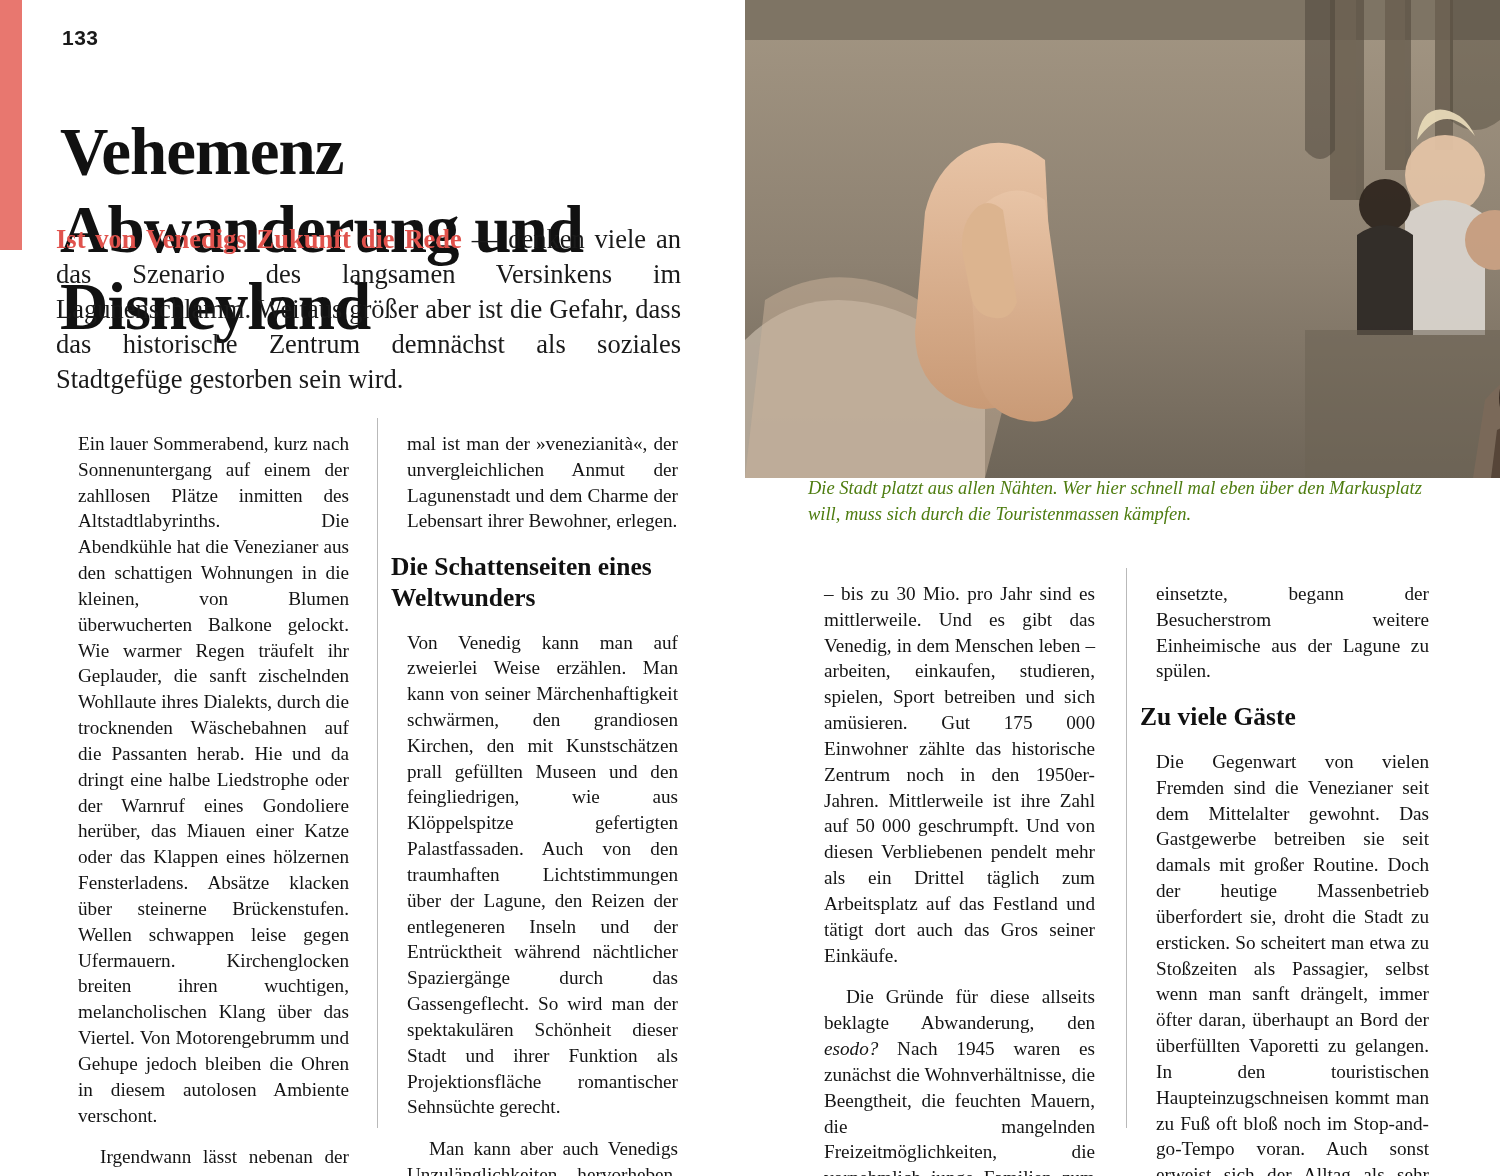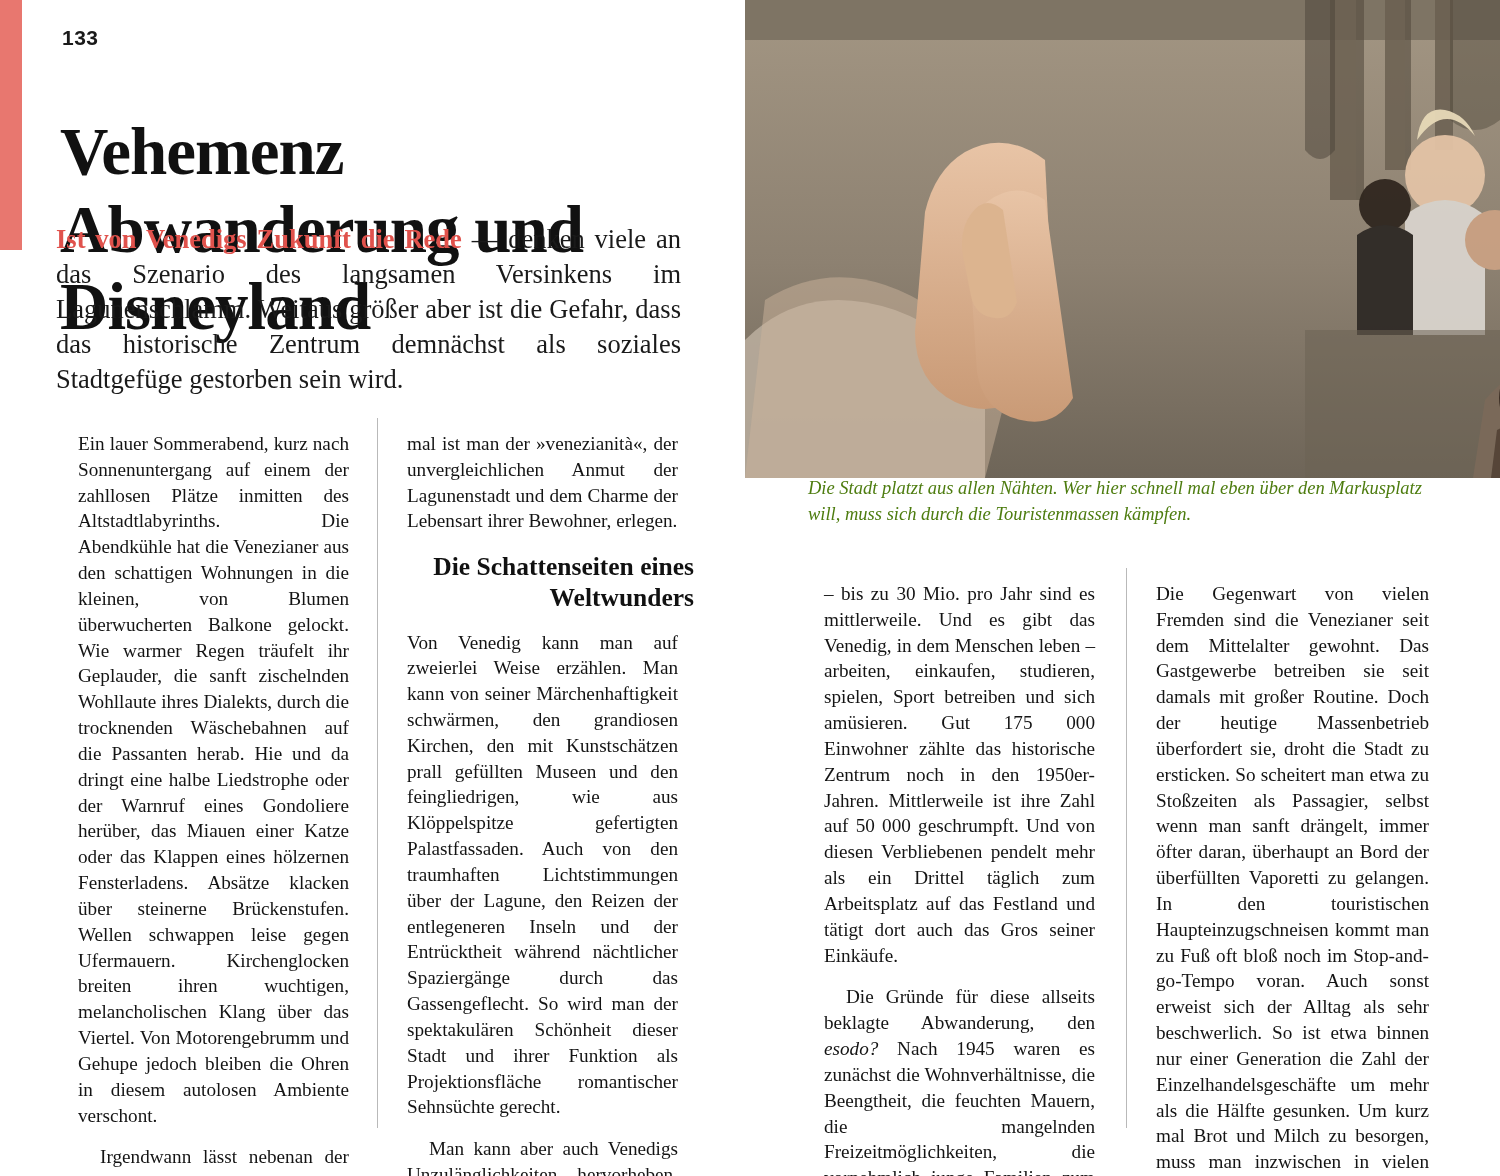--- a/index.html
+++ b/index.html
@@ -99,21 +99,21 @@
     hyphens: auto;
   }
   .col p { margin: 16px; }
   .col p + p { text-indent: 22px; }
   .col .subhead {
     font-family: "Liberation Serif", serif;
     font-weight: bold;
     font-size: 25.5px;
     line-height: 1.2;
     margin: 18px 0 9px 0;
-    text-align: right;
+    text-align: left;
     text-indent: 0;
     color: #111111;
   }
 
   #col1 { left: 62px;  top: 415px; width: 303px; }
   #col2 { left: 391px; top: 415px; width: 303px; }
   #col3 { left: 808px; top: 565px; width: 303px; }
   #col4 { left: 1140px;top: 565px; width: 305px; }
 
   
@@ -343,14 +343,16 @@
   <p>Von Venedig kann man auf zweierlei Weise erzählen. Man kann von seiner Märchenhaftigkeit schwärmen, den grandiosen Kirchen, den mit Kunstschätzen prall gefüllten Museen und den feingliedrigen, wie aus Klöppelspitze gefertigten Palastfassaden. Auch von den traumhaften Lichtstimmungen über der Lagune, den Reizen der entlegeneren Inseln und der Entrücktheit während nächtlicher Spaziergänge durch das Gassengeflecht. So wird man der spektakulären Schönheit dieser Stadt und ihrer Funktion als Projektionsfläche romantischer Sehnsüchte gerecht.</p>
   <p>Man kann aber auch Venedigs Unzulänglichkeiten hervorheben, sein gegenwärtiges, wenig glanzvolles Dasein als Verwaltungszentrum der Region Veneto und den alltäglichen Mühseligkeiten, die es seinen Bewohnern abverlangt. Was Kurzzeit-Besucher nämlich angesichts der betörenden Kulisse oft vergessen, ist die Doppelrolle dieser Stadt. Es gibt das Venedig, das die Touristen besuchen</p>
 </div>
 
 <div class="col" id="col3">
   <p>– bis zu 30 Mio. pro Jahr sind es mittlerweile. Und es gibt das Venedig, in dem Menschen leben – arbeiten, einkaufen, studieren, spielen, Sport betreiben und sich amüsieren. Gut 175 000 Einwohner zählte das historische Zentrum noch in den 1950er-Jahren. Mittlerweile ist ihre Zahl auf 50 000 geschrumpft. Und von diesen Verbliebenen pendelt mehr als ein Drittel täglich zum Arbeitsplatz auf das Festland und tätigt dort auch das Gros seiner Einkäufe.</p>
   <p>Die Gründe für diese allseits beklagte Abwanderung, den <em>esodo?</em> Nach 1945 waren es zunächst die Wohnverhältnisse, die Beengtheit, die feuchten Mauern, die mangelnden Freizeitmöglichkeiten, die vornehmlich junge Familien zum Umzug in die neuen, komfortablen Retortensiedlungen im Raum Mestre veranlassten. Parallel übersiedelten auch zahlreiche Handwerks-, Gewerbe- und Dienstleistungsunternehmen wegen der dort besseren Infrastruktur ins Hinterland. Als dann in den 70ern mit Vehemenz der Massentourismus</p>
 </div>
 
 <div class="col" id="col4">
+  <p>einsetzte, begann der Besucherstrom weitere Einheimische aus der Lagune zu spülen.</p>
+  <h2 class="subhead">Zu viele Gäste</h2>
   <p>Die Gegenwart von vielen Fremden sind die Venezianer seit dem Mittelalter gewohnt. Das Gastgewerbe betreiben sie seit damals mit großer Routine. Doch der heutige Massenbetrieb überfordert sie, droht die Stadt zu ersticken. So scheitert man etwa zu Stoßzeiten als Passagier, selbst wenn man sanft drängelt, immer öfter daran, überhaupt an Bord der überfüllten Vaporetti zu gelangen. In den touristischen Haupteinzugschneisen kommt man zu Fuß oft bloß noch im Stop-and-go-Tempo voran. Auch sonst erweist sich der Alltag als sehr beschwerlich. So ist etwa binnen nur einer Generation die Zahl der Einzelhandelsgeschäfte um mehr als die Hälfte gesunken. Um kurz mal Brot und Milch zu besorgen, muss man inzwischen in vielen Gegenden, besonders bitter für Senioren, brückauf brückab schier</p>
 </div>
 
 </body></html>

